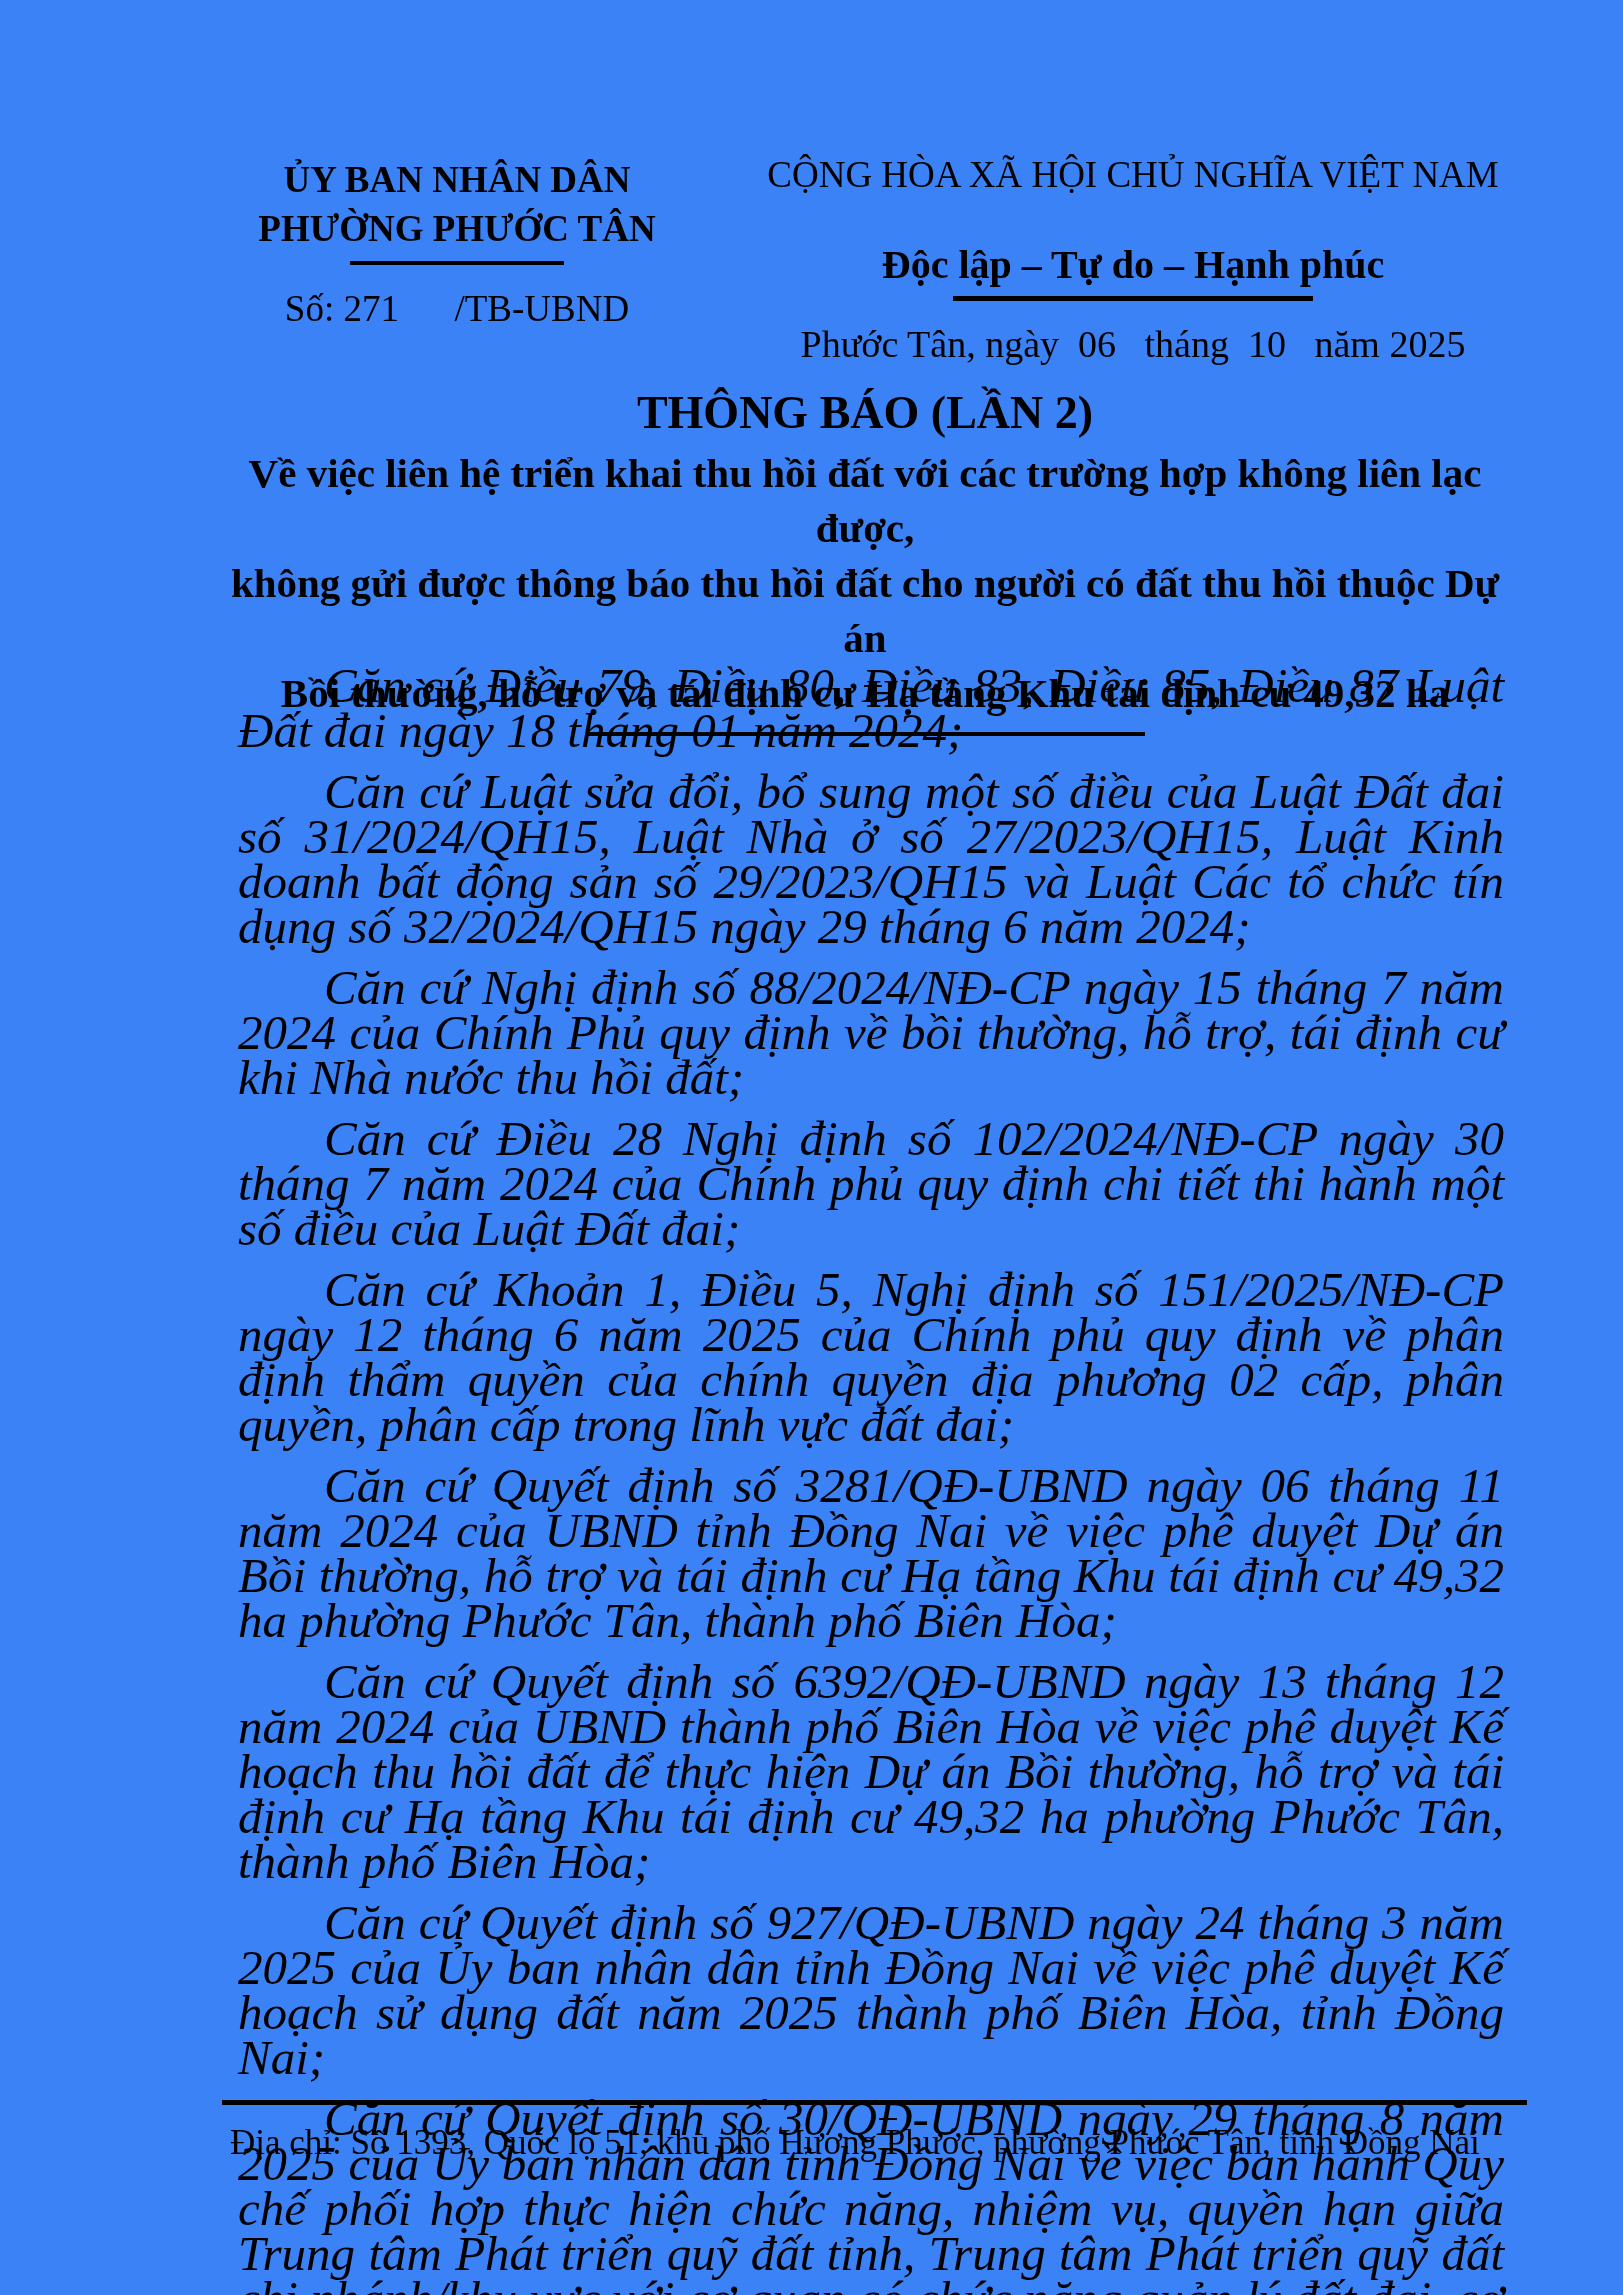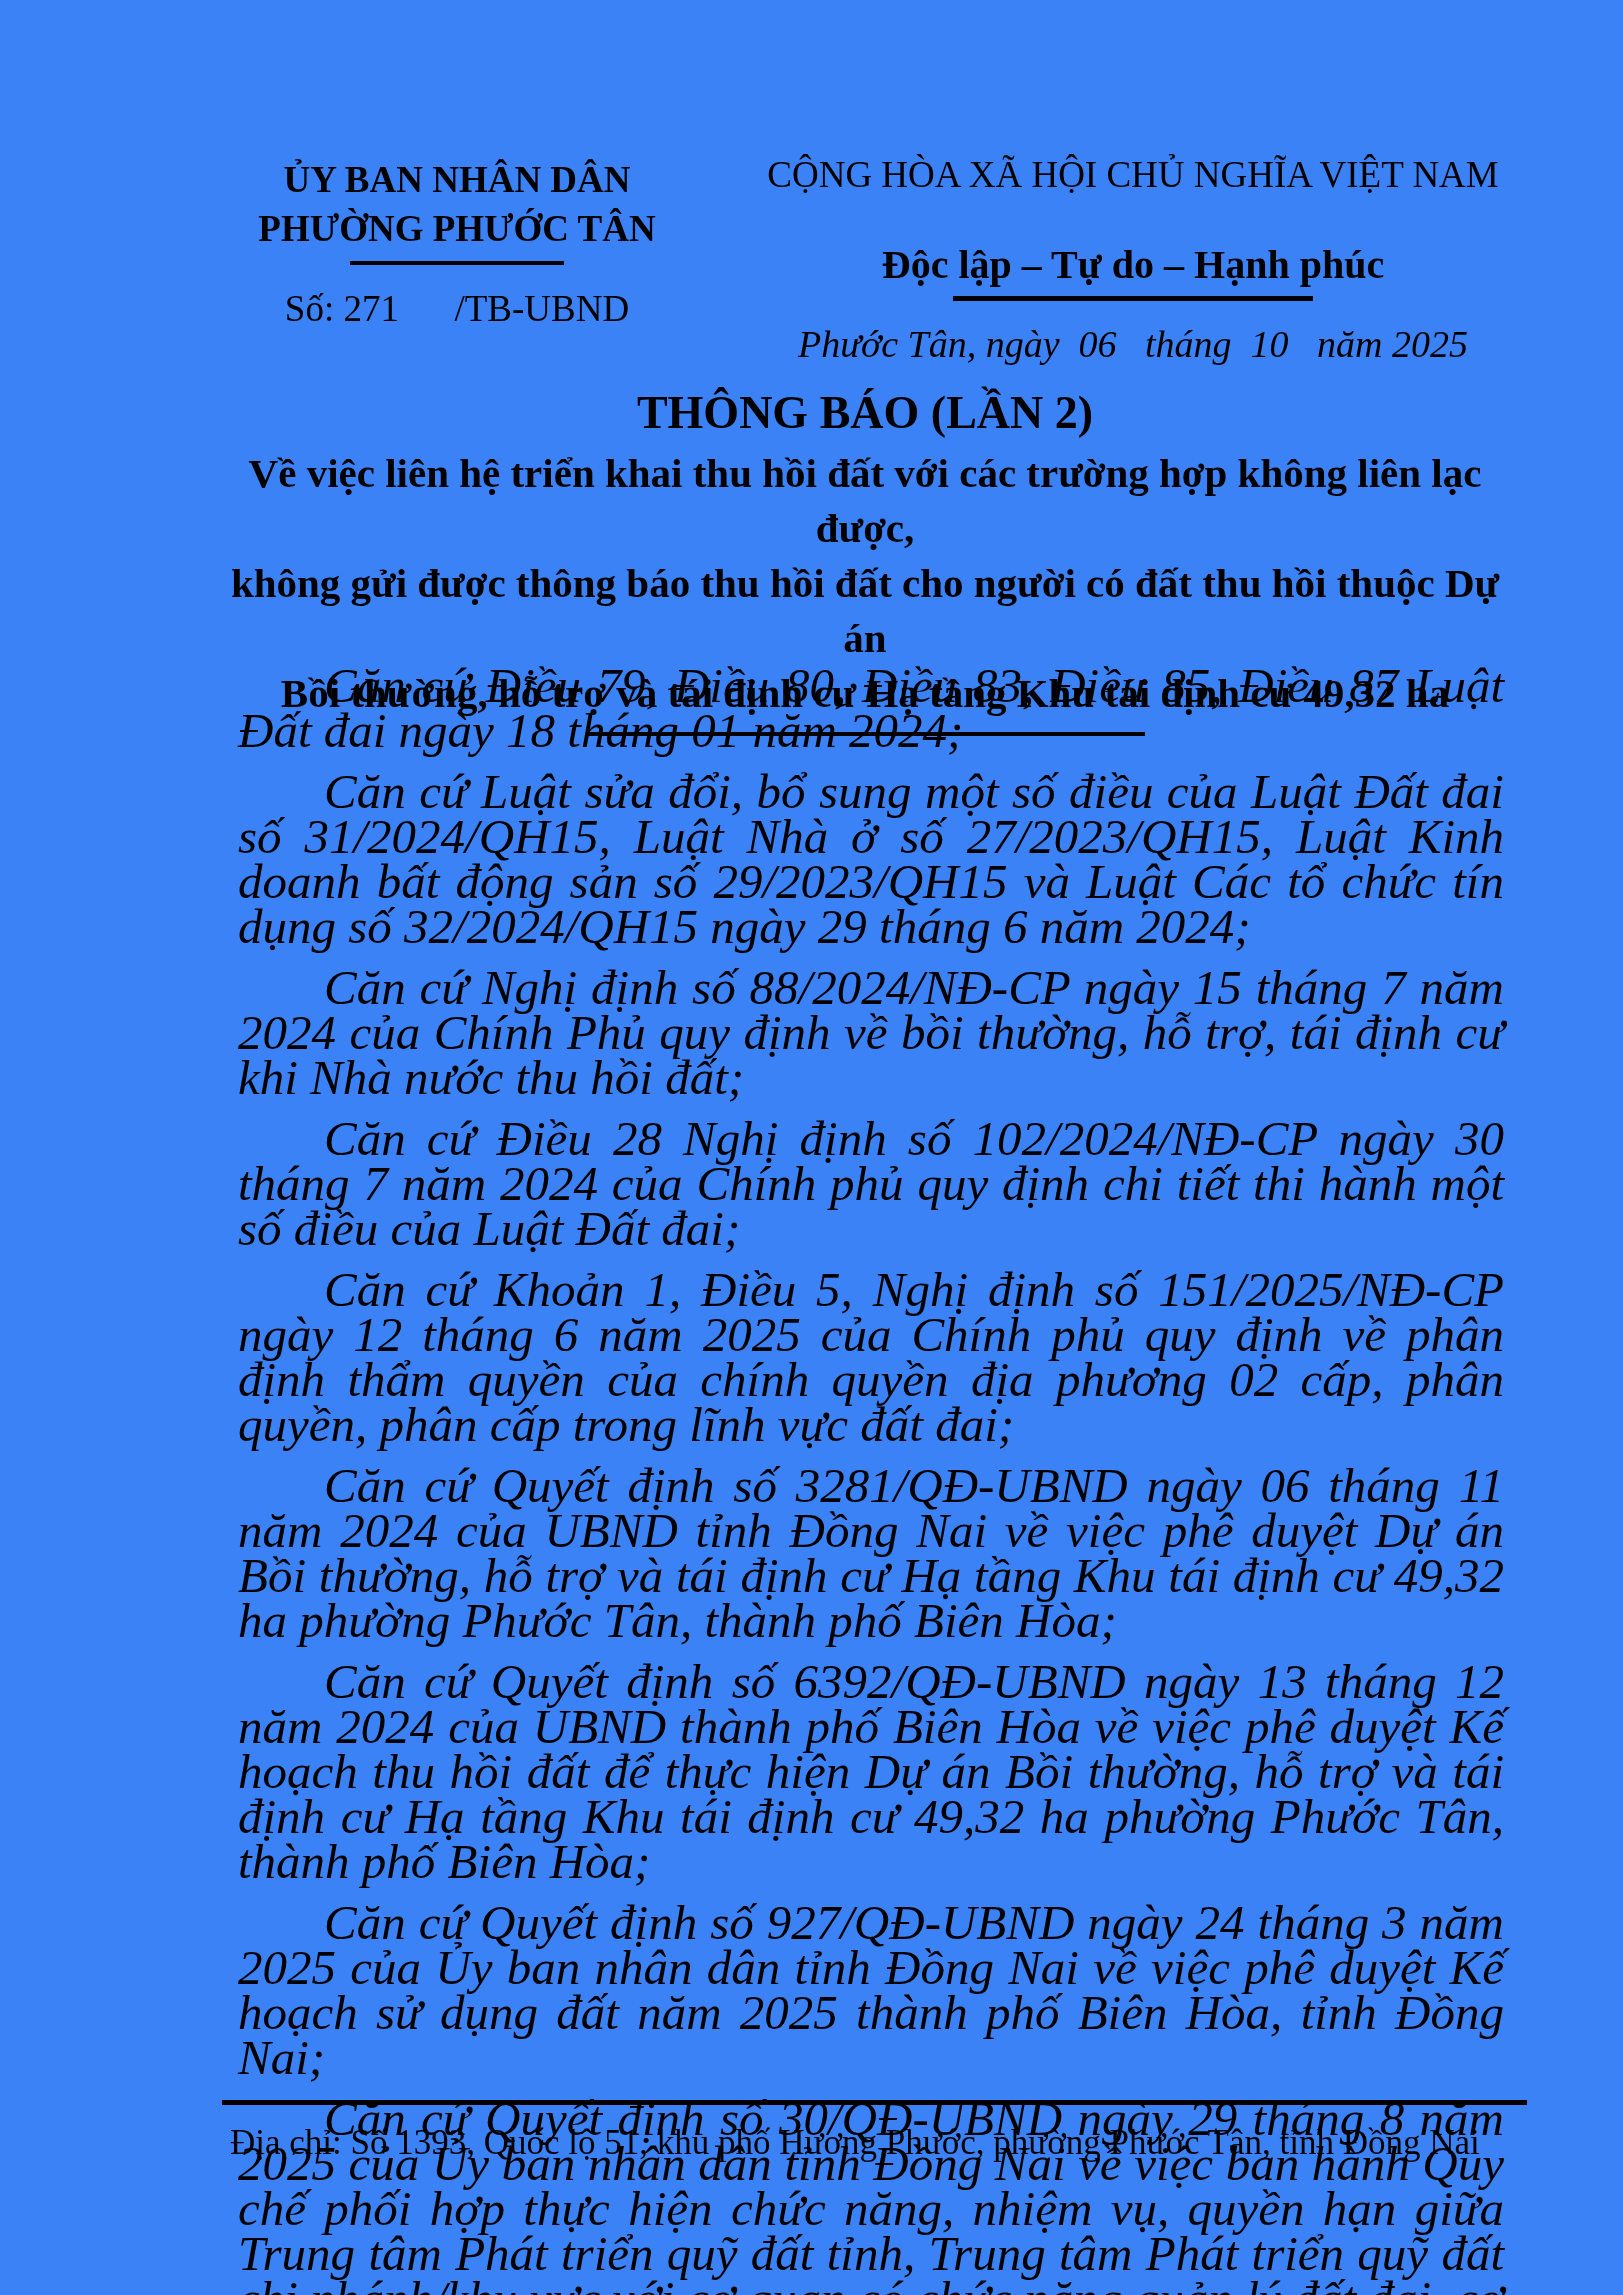--- a/index.html
+++ b/index.html
@@ -30,21 +30,21 @@
   .national-line2 { font-weight: bold; font-size: 40px; line-height: 51px; margin-top: 40px; }
   .rule {
     height: 4.6px; background: #000; border: 0;
   }
   .rule-left  { width: 214px; margin: 7.7px auto 0 auto; }
   .rule-right { width: 360px; margin: 6.1px auto 0 auto; }
   .doc-number {
     margin-top: 21px; font-size: 37px; line-height: 46px; white-space: pre;
   }
   .date-line {
-    margin-top: 20px; font-style: italic; font-size: 38px; line-height: 47px;
+    margin-top: 20px; font-size: 38px; line-height: 47px;
     white-space: pre;
   }
 
   
   .title-block {
     position: absolute; top: 383px; left: 226px; width: 1278px;
     text-align: center;
   }
   .doc-title {
     font-weight: bold; font-size: 46px; line-height: 60px; margin: 0;

